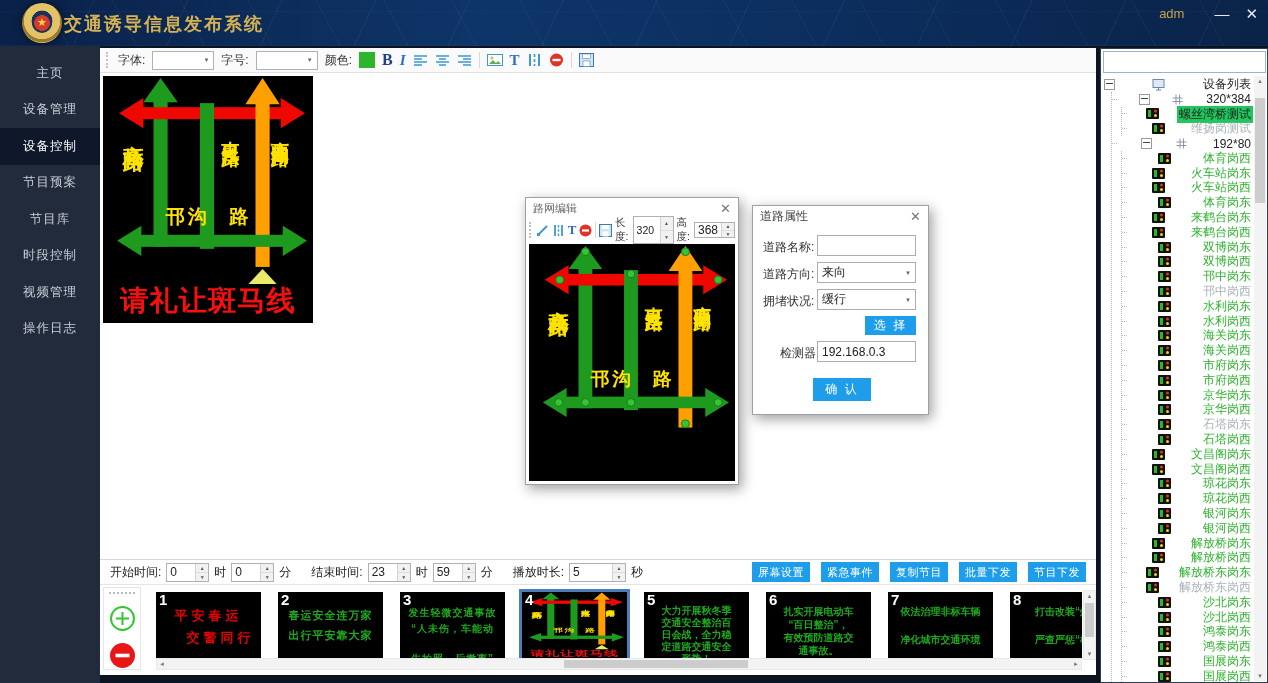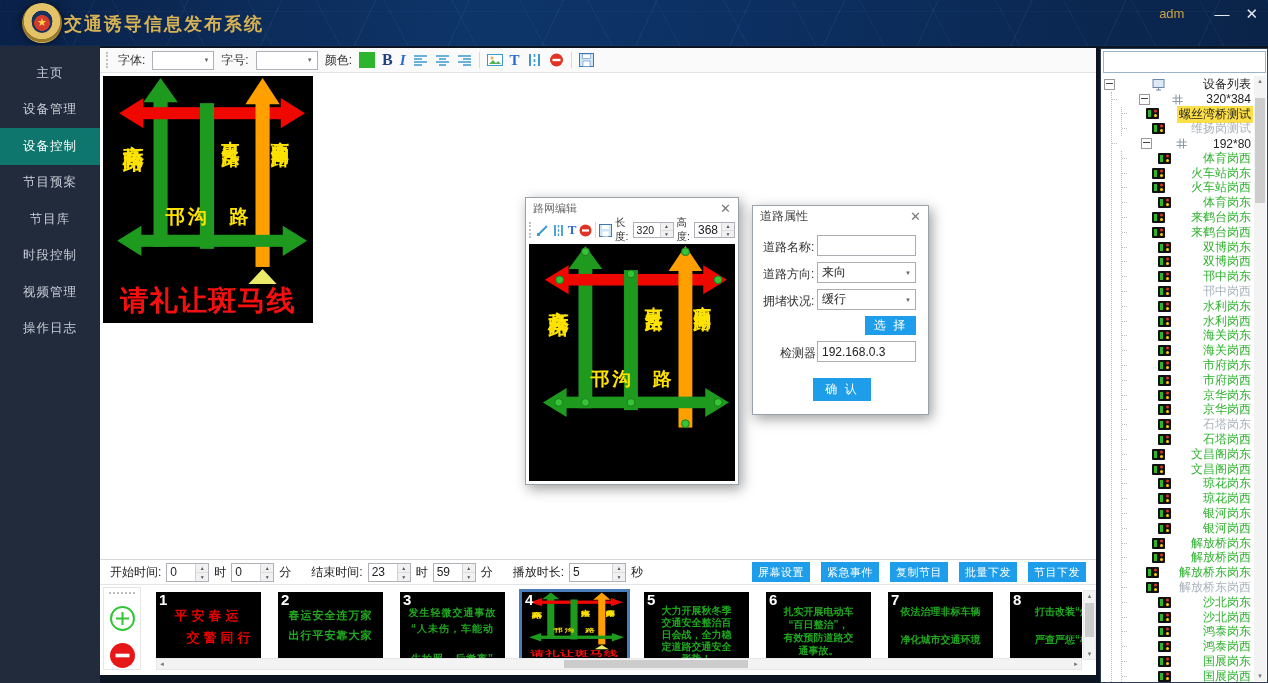--- a/index.html
+++ b/index.html
@@ -25,21 +25,21 @@
     text-align:center;font-size:11px;color:#ffd34d;}
   .app-title{position:absolute;left:64px;top:12px;margin:0;font-size:18px;font-weight:bold;
     color:#d7b254;letter-spacing:2px;}
   .win{position:absolute;right:10px;top:0;height:26px;display:flex;align-items:center;gap:16px;}
   .user{color:#c9a24a;font-size:13px;margin-right:14px;}
   .winbtn{color:#e6ebf2;font-size:15px;line-height:1;cursor:pointer;}
   
   .sidebar{position:absolute;left:0;top:46px;width:100px;bottom:0;background:#212b3b;padding-top:9px;box-sizing:border-box;}
   .side-item{height:36.5px;display:flex;align-items:center;justify-content:center;
     color:#c9cfd8;font-size:12.5px;letter-spacing:1px;cursor:pointer;}
-  .side-item.active{background:#0f766e;color:#fff;}
+  .side-item.active{background:#0f172a;color:#fff;}
   
   .main{position:absolute;left:100px;top:48px;width:996px;bottom:8px;background:#fff;}
   .toolbar{height:24px;border-bottom:1px solid #e2e2e2;background:#fafafa;display:flex;
     align-items:center;padding:0 6px;gap:7px;font-size:12px;color:#333;}
   .grip{width:3px;height:16px;border-left:2px dotted #c2c2c2;}
   .dd{display:inline-flex;align-items:center;justify-content:space-between;border:1px solid #aeb2b8;
     background:#fff;height:19px;padding:0 4px;font-size:12px;color:#333;box-sizing:border-box;}
   .dd .caret{font-size:6px;color:#666;margin-left:4px;}
   .dd-font{width:62px}.dd-size{width:62px}
   .swatch{width:16px;height:16px;display:inline-block;}
@@ -116,21 +116,21 @@
   .tree{position:absolute;left:3px;top:28px;right:14px;bottom:0;overflow:hidden;font-size:12px;color:#222;}
   .trow{height:14.8px;display:flex;align-items:center;gap:3px;white-space:nowrap;justify-content:space-between;}
   .kids{margin-left:7px;border-left:1px dotted #bcbcbc;}
   .kids2{margin-left:9px;border-left:1px dotted #bcbcbc;}
   .kids .trow::before,.kids2 .trow::before{content:"";width:5px;border-top:1px dotted #bcbcbc;flex:none;}
   .expander{position:relative;width:9px;height:9px;border:1px solid #9a9a9a;background:#fff;flex:none;}
   .expander::before{content:"";position:absolute;left:1px;right:1px;top:3px;height:1px;background:#444;}
   .t-label{padding:0 2px;cursor:pointer;}
   .online{color:#2eb22e;}
   .offline{color:#a9b2ba;}
-  .sel{background:#fde047;color:#1c1c1c;}
+  .sel{background:#22c55e;color:#1c1c1c;}
   .tree-scroll{position:absolute;right:1px;top:27px;width:12px;bottom:1px;background:#f3f3f3;}
   .tree-scroll .ar{position:absolute;left:0;right:0;height:10px;display:flex;align-items:center;
     justify-content:center;font-size:6px;color:#777;}
   .tree-thumb{position:absolute;left:1px;right:1px;top:22px;height:105px;background:#cdcdcd;}
 </style>
 </head>
 <body>
 
 <div class="header">
   <div class="net"></div>
@@ -911,21 +911,21 @@
       </span>
     <span class="sep"></span>
     <span class="icon">
         <svg width="13" height="13">
           <rect x="0.5" y="0.5" width="12" height="12" fill="#cfe6f7" stroke="#3d7ab5"></rect>
           <rect x="3" y="1" width="7" height="4" fill="#fff"></rect>
           <rect x="3.5" y="7.5" width="6" height="5" fill="#fff"></rect>
         </svg>
       </span>
     <span>长度:</span>
-    <span class="spin" style="height:16px">
+    <span class="spin" style="height:28px">
         <span class="val" style="font-size:10.5px;width:20px">320</span>
         <span class="ud">
           <span>▲</span>
           <span>▼</span>
         </span>
       </span>
     <span>高度:</span>
     <span class="spin" style="height:16px">
         <span class="val" style="font-size:12px;width:20px">368</span>
         <span class="ud">

